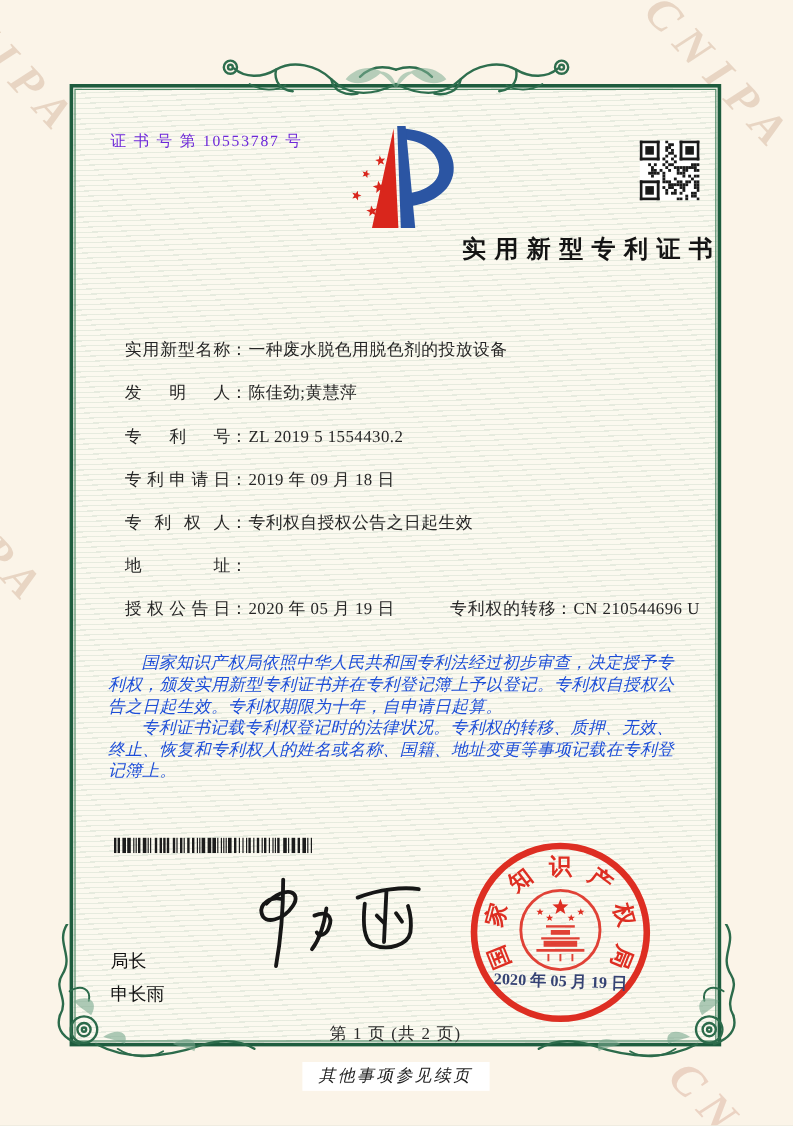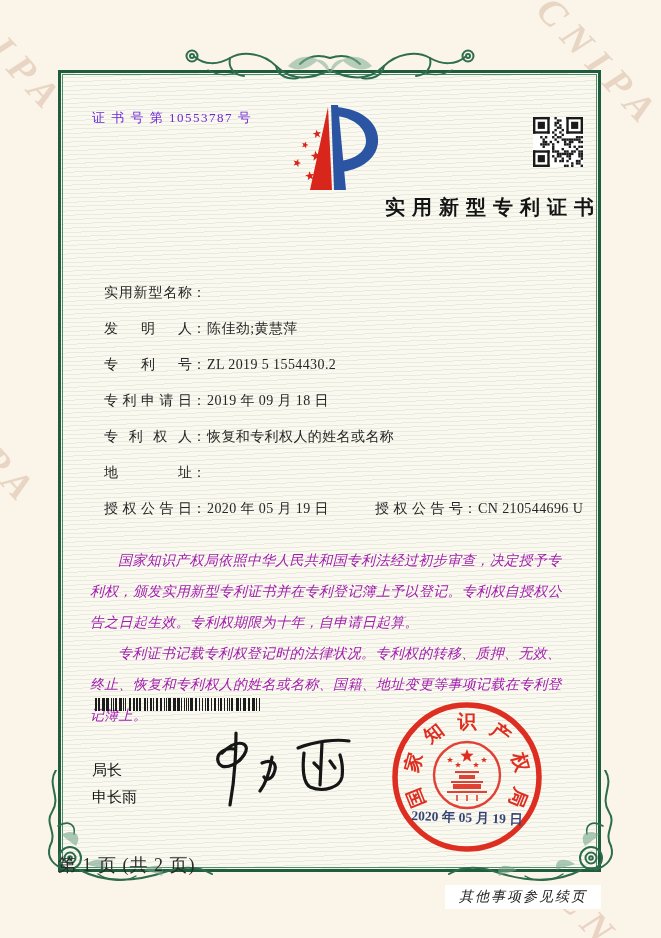--- a/index.html
+++ b/index.html
@@ -47,29 +47,29 @@
   }
   .fields{position:absolute;left:92px;top:283px;width:482px;z-index:4;font-size:14px;line-height:20px;color:#262626;margin-left:12px;}
   .row{display:flex;margin-bottom:16px;}
   .lbl{display:inline-block;width:88px;text-align:justify;text-align-last:justify;flex:none;}
   .colon{flex:none;width:15px;}
   .val{flex:1;letter-spacing:0.4px;}
   .val-g{flex:none;width:168px;letter-spacing:0.4px;}
   .addr2{margin-top:0;}
   .body-text{
     position:absolute;left:90px;top:545px;width:484px;z-index:4;
-    font-size:14px;line-height:31px;color:#a21caf;font-style:italic;
+    font-size:14px;line-height:18px;color:#1d4ed8;font-style:italic;
   }
   .body-text p{margin:0;text-indent:2em;letter-spacing:0.3px;}
   .barcode{position:absolute;left:95px;top:698px;z-index:4;}
-  .signer{position:absolute;left:92px;top:756px;z-index:4;font-family:"Liberation Sans","DejaVu Sans",sans-serif;font-size:15px;line-height:27px;color:#111;}
+  .signer{position:absolute;left:92px;top:788px;z-index:4;font-family:"Liberation Sans","DejaVu Sans",sans-serif;font-size:15px;line-height:27px;color:#111;}
   .signature{position:absolute;left:192px;top:727px;z-index:4;}
   .seal{position:absolute;left:389px;top:699px;z-index:5;opacity:0.95;}
-  .page-num{position:absolute;left:58px;top:853px;width:543px;z-index:4;font-size:18px;color:#2a2a2a;letter-spacing:1px;}
-  .foot-note-wrap{position:absolute;left:58px;top:885px;width:543px;text-align:right;z-index:4;}
+  .page-num{position:absolute;left:58px;top:853px;width:543px;text-align:center;z-index:4;font-size:14px;color:#2a2a2a;letter-spacing:1px;}
+  .foot-note-wrap{position:absolute;left:58px;top:885px;width:543px;text-align:center;z-index:4;}
   .foot-note{display:inline-block;background:#ffffff;padding:3px 14px;font-size:14px;font-style:italic;letter-spacing:2px;color:#222;}
 </style>
 </head>
 <body>
 
 <div class="page">
 
   <div class="wm wm1">CNIPA</div>
   <div class="wm wm2">CNIPA</div>
   <div class="wm wm3">CNIPA</div>
@@ -277,52 +277,53 @@
       <rect x="38.095238095238095" y="47.61904761904762" width="2.380952380952381" height="2.380952380952381" fill="#1a1a1a"></rect>
       <rect x="47.61904761904762" y="47.61904761904762" width="2.380952380952381" height="2.380952380952381" fill="#1a1a1a"></rect>
     </svg>
 
   <div class="title">实用新型专利证书</div>
 
   <div class="fields">
     <div class="row">
       <span class="lbl">实用新型名称</span>
         <span class="colon">：</span>
+        <span class="val">一种废水脱色用脱色剂的投放设备</span>
     </div>
     <div class="row">
       <span class="lbl">发明人</span>
         <span class="colon">：</span>
         <span class="val">陈佳劲;黄慧萍</span>
     </div>
     <div class="row">
       <span class="lbl">专利号</span>
         <span class="colon">：</span>
         <span class="val">ZL 2019 5 1554430.2</span>
     </div>
     <div class="row">
       <span class="lbl">专利申请日</span>
         <span class="colon">：</span>
         <span class="val">2019 年 09 月 18 日</span>
     </div>
     <div class="row">
       <span class="lbl">专利权人</span>
         <span class="colon">：</span>
-        <span class="val">恢复和专利权人的姓名或名称</span>
+        <span class="val">专利权自授权公告之日起生效</span>
     </div>
     <div class="row">
       <span class="lbl">地址</span>
         <span class="colon">：</span>
       <span class="val">
       </span>
     </div>
     <div class="row">
       <span class="lbl">授权公告日</span>
         <span class="colon">：</span>
         <span class="val-g">2020 年 05 月 19 日</span>
-      <span class="lbl">授权公告号</span>
+      <span class="lbl">专利权的转移</span>
         <span class="colon">：</span>
         <span class="val">CN 210544696 U</span>
     </div>
   </div>
 
   <div class="body-text">
     <p>国家知识产权局依照中华人民共和国专利法经过初步审查，决定授予专利权，颁发实用新型专利证书并在专利登记簿上予以登记。专利权自授权公告之日起生效。专利权期限为十年，自申请日起算。</p>
     <p>专利证书记载专利权登记时的法律状况。专利权的转移、质押、无效、终止、恢复和专利权人的姓名或名称、国籍、地址变更等事项记载在专利登记簿上。</p>
   </div>
 

